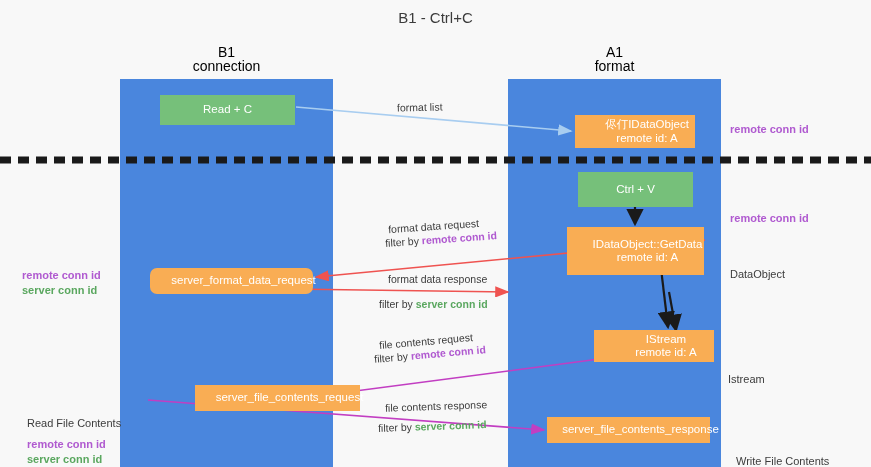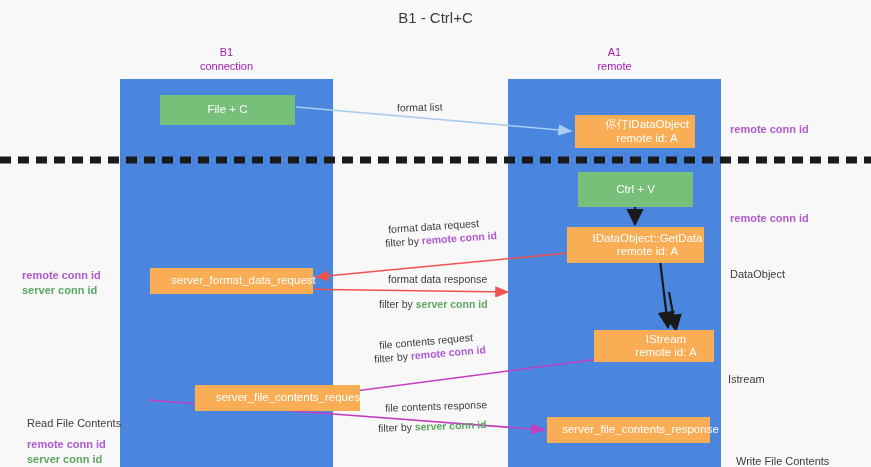--- a/index.html
+++ b/index.html
@@ -11,21 +11,21 @@
     overflow:hidden;
   }
   #stage{position:relative;width:871px;height:467px;}
 
   svg.layer{position:absolute;left:0;top:0;width:871px;height:467px;pointer-events:none;}
 
   .col{position:absolute;background:#4a86dd;}
   #col-b1{left:120px;top:79px;width:213px;height:388px;}
   #col-a1{left:508px;top:79px;width:213px;height:388px;}
 
-  .col-head{position:absolute;text-align:center;font-size:11px;line-height:14px;color:#a21caf;}
+  .col-head{position:absolute;text-align:center;font-size:14px;line-height:14px;color:#000000;}
   #head-b1{left:120px;top:45px;width:213px;}
   #head-a1{left:508px;top:45px;width:213px;}
 
   #title{
     position:absolute;left:0;top:7px;width:871px;text-align:center;
     font-size:15px;line-height:21px;color:#3c3c3c;
   }
 
   .node{
     position:absolute;
@@ -33,22 +33,22 @@
     color:#ffffff;text-align:center;
     font-size:11.5px;line-height:13.5px;
     box-sizing:border-box;
   }
   .green{background:#76c07a;}
   .orange{background:#f9ad54;padding-left:24px;}
 
   #n-ctrlc{left:160px;top:95px;width:135px;height:30px;}
   #n-idataobject{left:575px;top:115px;width:120px;height:33px;}
   #n-ctrlv{left:578px;top:172px;width:115px;height:35px;}
-  #n-getdata{left:567px;top:227px;width:137px;height:36px;align-items:center;}
-  #n-sfdreq{left:150px;top:268px;width:163px;height:26px;}
+  #n-getdata{left:567px;top:227px;width:137px;height:48px;align-items:center;}
+  #n-sfdreq{left:150px;top:268px;width:163px;height:26px;border-radius:7px;}
   #n-sfdres{left:511px;top:279px;width:158px;height:26px;}
   #n-istream{left:594px;top:330px;width:120px;height:32px;}
   #n-sfcreq{left:148px;top:385px;width:165px;height:26px;margin-left:47px;}
   #n-sfcres{left:547px;top:417px;width:163px;height:26px;}
 
   .sidelabel{position:absolute;font-size:11px;line-height:15px;}
   .purple{color:#b05ad0;font-weight:bold;}
   .green-t{color:#5aa75f;font-weight:bold;}
   .plain{color:#3c3c3c;margin-top:31px;}
 
@@ -80,21 +80,21 @@
   <div id="title">
     <div>B1 - Ctrl+C</div>
   </div>
 
   <div id="head-b1" class="col-head">
     <div>B1</div>
     <div>connection</div>
   </div>
   <div id="head-a1" class="col-head">
     <div>A1</div>
-    <div>remote</div>
+    <div>format</div>
   </div>
 
   <div id="col-b1" class="col"></div>
   <div id="col-a1" class="col"></div>
 
   <svg class="layer" viewBox="0 0 871 467">
     <defs>
       <marker id="ar-blue" markerWidth="9" markerHeight="7" refX="8" refY="3.5" orient="auto">
         <path d="M0,0 L9,3.5 L0,7 z" fill="#a8cdf0"></path>
       </marker>
@@ -122,21 +122,21 @@
     <line x1="660" y1="260" x2="668" y2="327" stroke="#1a1a1a" stroke-width="2.2" marker-end="url(#ar-blk)"></line>
 
     <line x1="706" y1="345" x2="317" y2="396" stroke="#c23ec2" stroke-width="1.6" marker-end="url(#ar-mag)"></line>
 
     <line x1="148" y1="400" x2="544" y2="430" stroke="#c23ec2" stroke-width="1.6" marker-end="url(#ar-mag)"></line>
 
     <line x1="669" y1="292" x2="676" y2="330" stroke="#1a1a1a" stroke-width="2.2" marker-end="url(#ar-blk)"></line>
   </svg>
 
   <div id="n-ctrlc" class="node green">
-    <span>File + C</span>
+    <span>Read + C</span>
   </div>
 
   <div id="n-idataobject" class="node orange">
     <span>侭仃IDataObject</span>
     <span>remote id: A</span>
   </div>
 
   <div id="n-ctrlv" class="node green">
     <span>Ctrl + V</span>
   </div>

